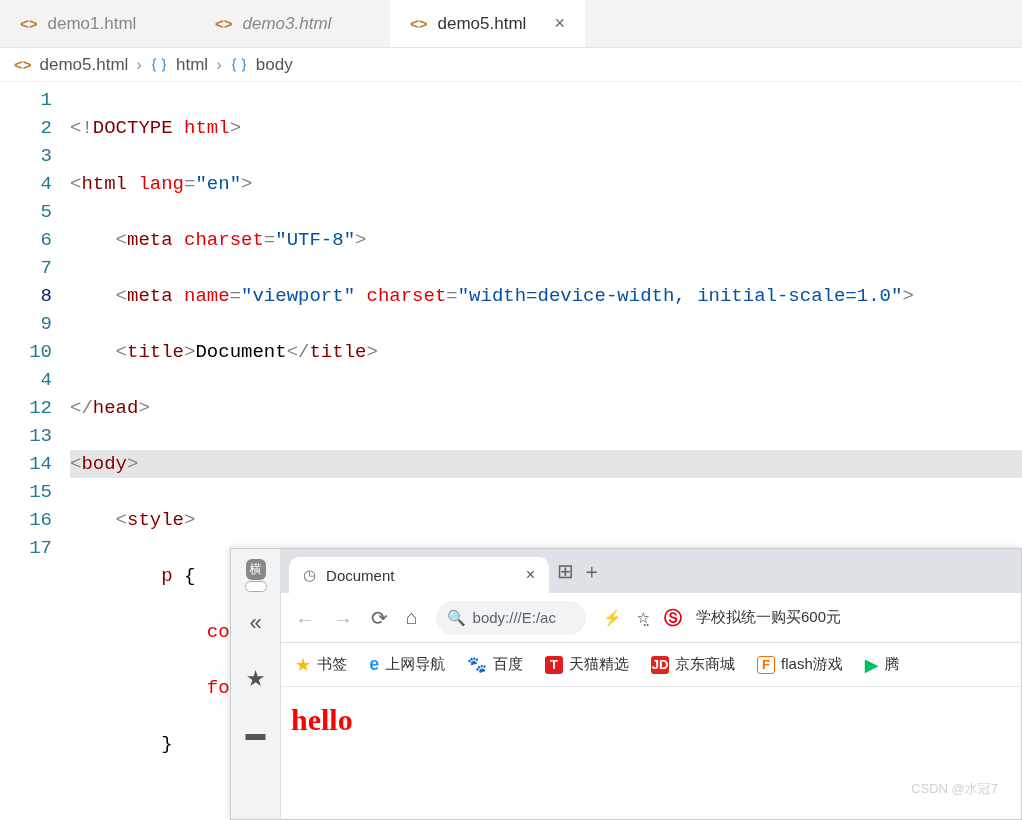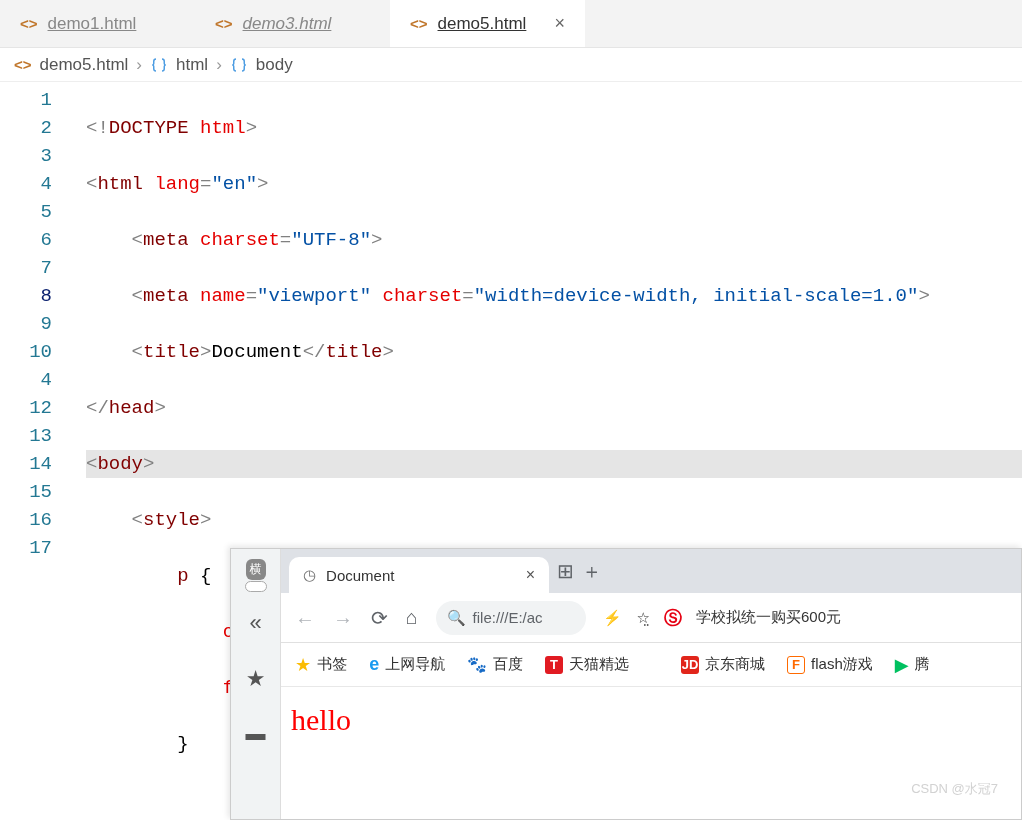--- a/index.html
+++ b/index.html
@@ -28,21 +28,21 @@
   color: #888;
   font-size: 17px;
   cursor: pointer;
 }
 .tab.active {
   background: #fff;
   color: #333;
   border-bottom: none;
 }
 .tab.italic .tab-label { font-style: italic; }
-.tab-label { flex: 0 0 auto; text-decoration: underline; }
+.tab-label { flex: 0 0 auto; }
 .tab-close {
   font-size: 18px;
   color: #666;
   margin-left: auto;
 }
 .file-glyph {
   color: #c0762b;
   font-weight: bold;
   font-size: 15px;
 }
@@ -70,21 +70,21 @@
   padding: 4px 18px 4px 0;
   color: #237893;
   user-select: none;
 }
 .gutter .current { color: #0b216f; font-weight: 500; }
 .code {
   padding: 4px 0;
   white-space: pre;
   flex: 1;
 }
-.code-line { height: 28px; margin-left: 16px; }
+.code-line { height: 28px; }
 .code-line.current { background: #e5e5e5; }
 
 .pun { color: #808080; }
 .tag { color: #800000; }
 .attr { color: #e50000; }
 .str { color: #0451a5; }
 .txt { color: #000; }
 .prop { color: #e50000; }
 .sel { color: #800000; }
 .val { color: #000; }
@@ -158,21 +158,21 @@
 .bookmarks {
   display: flex; align-items: center; gap: 22px;
   background: #fff; height: 44px; padding: 0 14px;
   font-size: 15px; color: #333;
   border-bottom: 1px solid #e8e8e8;
 }
 .bm { display: flex; align-items: center; gap: 6px; }
 .bm-ico { width: 18px; height: 18px; display: inline-flex; align-items: center; justify-content: center;
   font-size: 13px; color: #fff; border-radius: 3px; font-weight: bold; }
 .viewport { flex: 1; background: #fff; padding: 16px 10px; }
-.hello { color: red; font-size: 30px; font-family: 'Times New Roman', serif; }
+.hello { color: red; font-size: 30px; font-family: 'Times New Roman', serif; font-weight: bold; }
 .watermark {
   position: absolute; right: 24px; bottom: 22px;
   color: #d2d2d2; font-size: 13px; font-family: sans-serif;
 }
 </style>
 </head>
 <body>
 
 <div class="tab-bar">
   <div class="tab">
@@ -269,21 +269,21 @@
       <span class="btab-ctrl">⊞</span>
       <span class="btab-ctrl">＋</span>
     </div>
     <div class="browser-toolbar">
       <span class="tb-icon disabled">←</span>
       <span class="tb-icon disabled">→</span>
       <span class="tb-icon">⟳</span>
       <span class="tb-icon">⌂</span>
       <div class="addr">
         <span>🔍</span>
-        <span>file:///E:/ac</span>
+        <span>body:///E:/ac</span>
       </div>
       <div class="address-right">
         <span>⚡</span>
         <span>☆̤</span>
         <span class="s-circle">Ⓢ</span>
         <span>学校拟统一购买600元</span>
       </div>
     </div>
     <div class="bookmarks">
       <div class="bm">
@@ -296,21 +296,21 @@
         </div>
       <div class="bm">
           <span style="color:#2932e1;font-size:16px;">🐾</span>
           <span>百度</span>
         </div>
       <div class="bm">
           <span class="bm-ico" style="background:#e11b22;">T</span>
           <span>天猫精选</span>
         </div>
       <div class="bm">
-          <span class="bm-ico" style="background:#e1251b;margin-left:30px;">JD</span>
+          <span class="bm-ico" style="background:#e1251b;">JD</span>
           <span>京东商城</span>
         </div>
       <div class="bm">
           <span class="bm-ico" style="background:#fff;color:#ff6a00;border:1px solid #ff6a00;">F</span>
           <span>flash游戏</span>
         </div>
       <div class="bm">
           <span style="color:#00c160;font-size:18px;">▶</span>
           <span>腾</span>
         </div>

